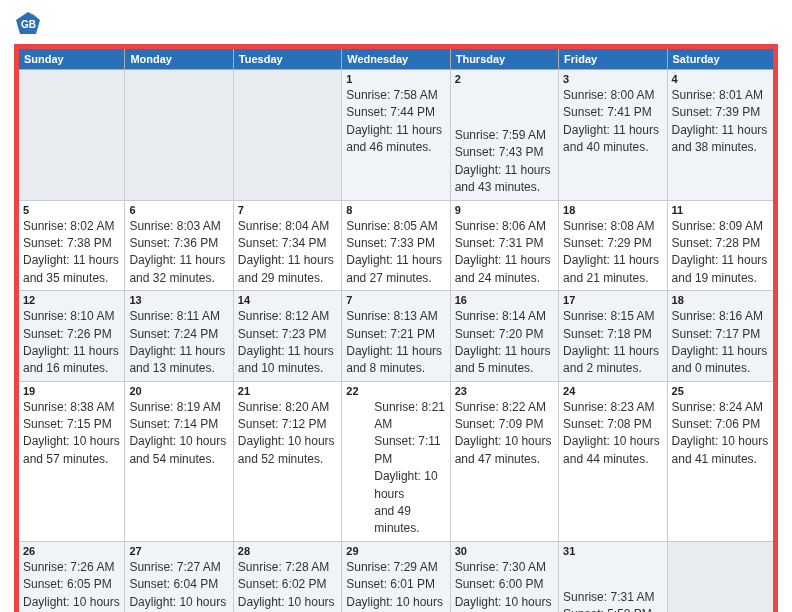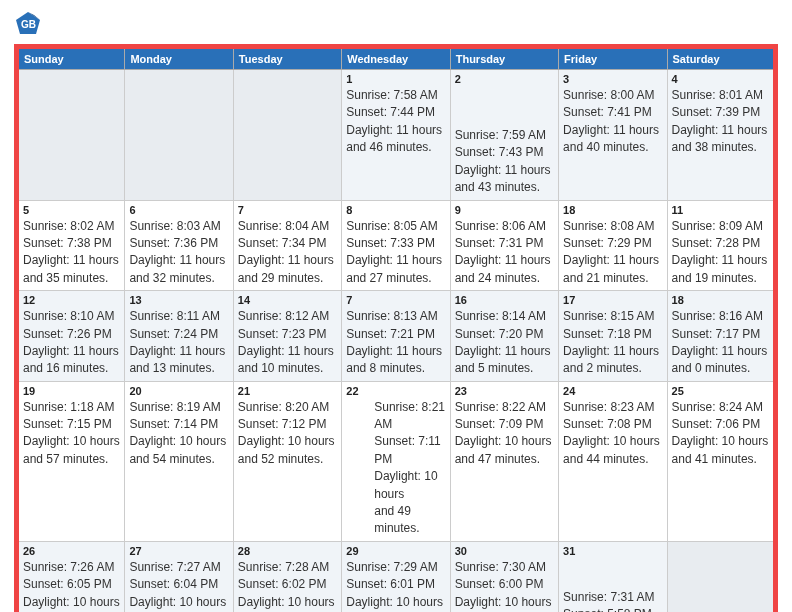--- a/index.html
+++ b/index.html
@@ -270,21 +270,21 @@
             <span class="day-num">18</span>
             <div class="cell-text" style="white-space: pre-line;">Sunrise: 8:16 AM
 Sunset: 7:17 PM
 Daylight: 11 hours
 and 0 minutes.</div>
           </td>
         </tr>
         <tr>
           <td>
             <span class="day-num">19</span>
-            <div class="cell-text" style="white-space: pre-line;">Sunrise: 1:18 AM
+            <div class="cell-text" style="white-space: pre-line;">Sunrise: 8:38 AM
 Sunset: 7:15 PM
 Daylight: 10 hours
 and 57 minutes.</div>
           </td>
           <td>
             <span class="day-num">20</span>
             <div class="cell-text" style="white-space: pre-line;">Sunrise: 8:19 AM
 Sunset: 7:14 PM
 Daylight: 10 hours
 and 54 minutes.</div>

